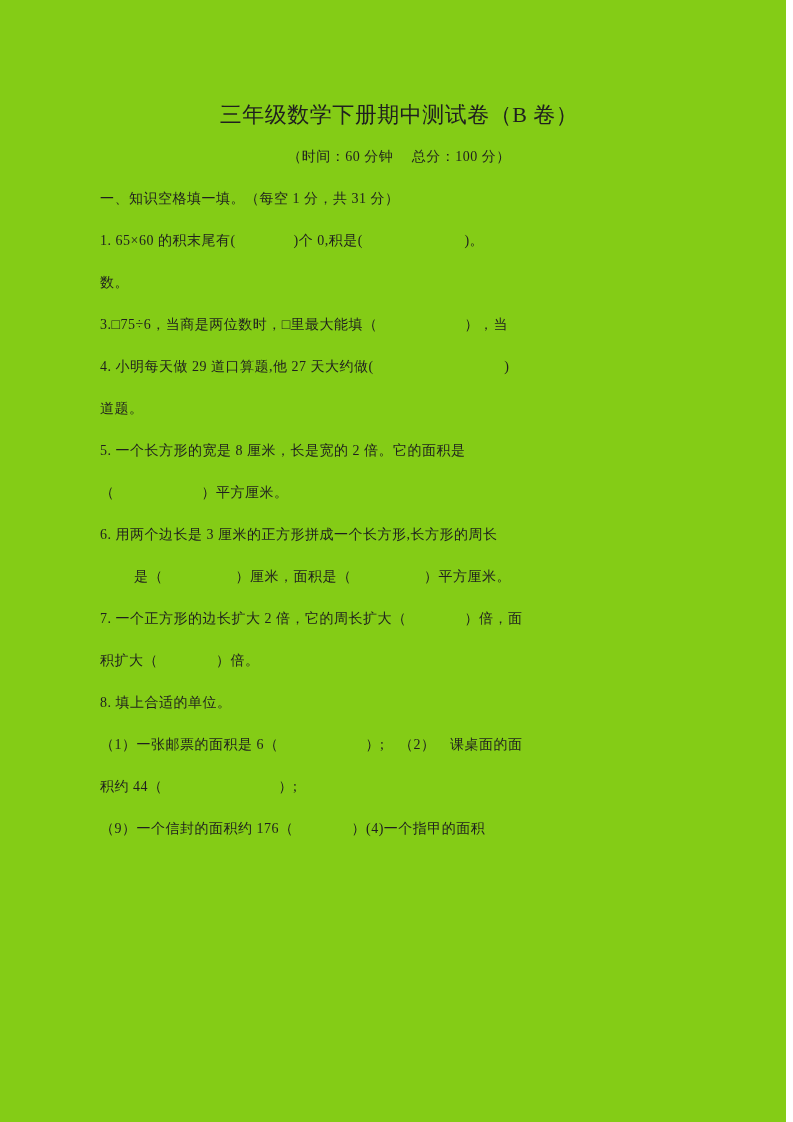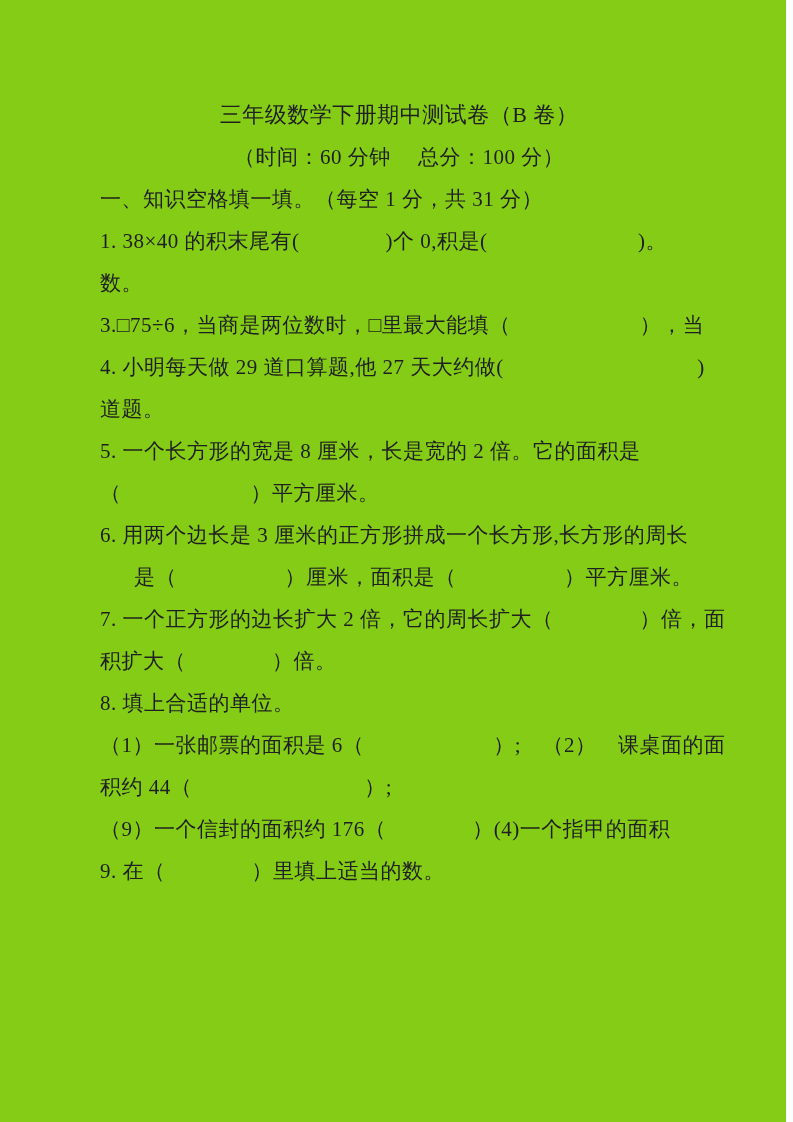--- a/index.html
+++ b/index.html
@@ -12,21 +12,21 @@
     width: 786px;
     height: 1122px;
     background: #84cc16;
     box-sizing: border-box;
     padding: 94px 88px 16px 100px;
     overflow: hidden;
     font-family: "Liberation Serif", "DejaVu Serif", serif;
     color: #1f1f1f;
   }
   .line {
-    font-size: 21px;
+    font-size: 14px;
     line-height: 42px;
     white-space: pre;
     letter-spacing: 0.5px;
   }
   .center {
     text-align: center;
   }
   .title {
     font-size: 22px;
   }
@@ -34,29 +34,28 @@
     padding-left: 34px;
   }
 </style>
 </head>
 <body>
 
 <div class="page">
   <div class="line center title">三年级数学下册期中测试卷（B 卷）</div>
   <div class="line center">（时间：60 分钟　 总分：100 分）</div>
   <div class="line">一、知识空格填一填。（每空 1 分，共 31 分）</div>
-  <div class="line">1. 38×40 的积末尾有(　　　　)个 0,积是(　　　　　　　)。</div>
+  <div class="line">1. 65×60 的积末尾有(　　　　)个 0,积是(　　　　　　　)。</div>
   <div class="line">数。</div>
   <div class="line">3.□75÷6，当商是两位数时，□里最大能填（　　　　　　），当</div>
   <div class="line">4. 小明每天做 29 道口算题,他 27 天大约做(　　　　　　　　　)</div>
   <div class="line">道题。</div>
   <div class="line">5. 一个长方形的宽是 8 厘米，长是宽的 2 倍。它的面积是</div>
   <div class="line">（　　　　　　）平方厘米。</div>
   <div class="line">6. 用两个边长是 3 厘米的正方形拼成一个长方形,长方形的周长</div>
   <div class="line indent">是（　　　　　）厘米，面积是（　　　　　）平方厘米。</div>
   <div class="line">7. 一个正方形的边长扩大 2 倍，它的周长扩大（　　　　）倍，面</div>
   <div class="line">积扩大（　　　　）倍。</div>
   <div class="line">8. 填上合适的单位。</div>
   <div class="line">（1）一张邮票的面积是 6（　　　　　　）;　（2）　课桌面的面</div>
   <div class="line">积约 44（　　　　　　　　）;</div>
   <div class="line">（9）一个信封的面积约 176（　　　　）(4)一个指甲的面积</div>
-  <div class="line">9. 在（　　　　）里填上适当的数。</div>
 </div>
 
 </body></html>

